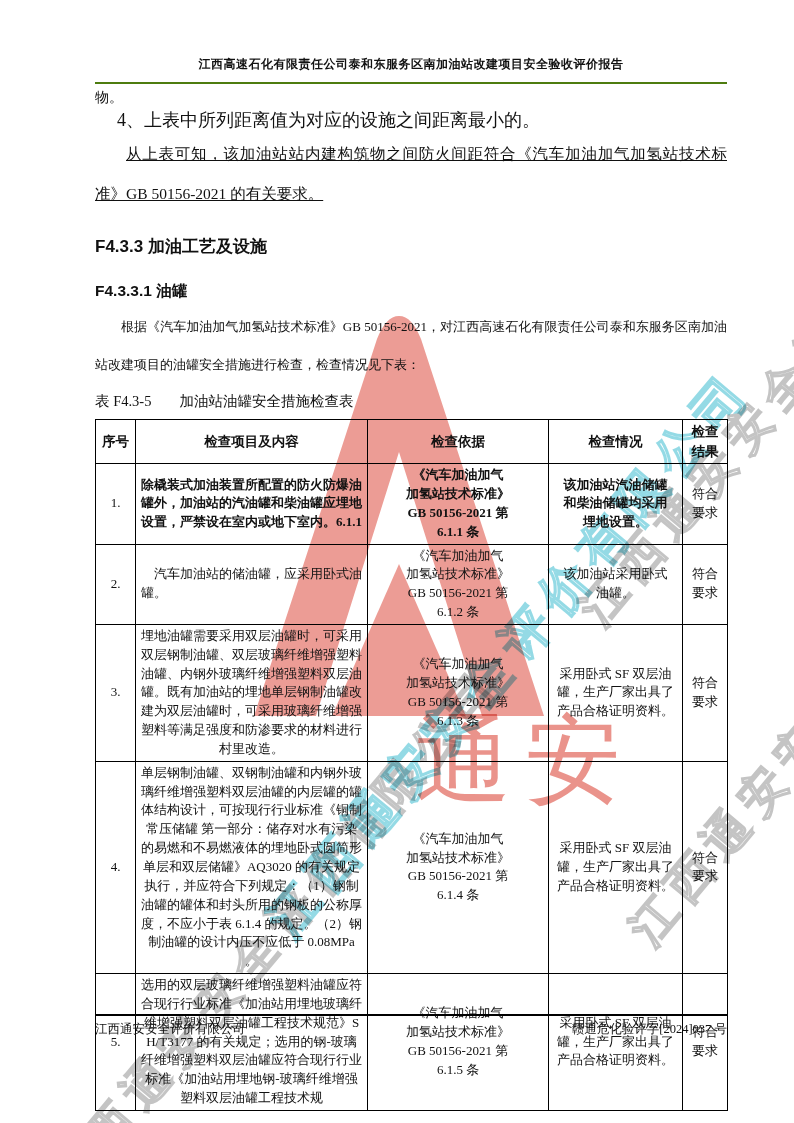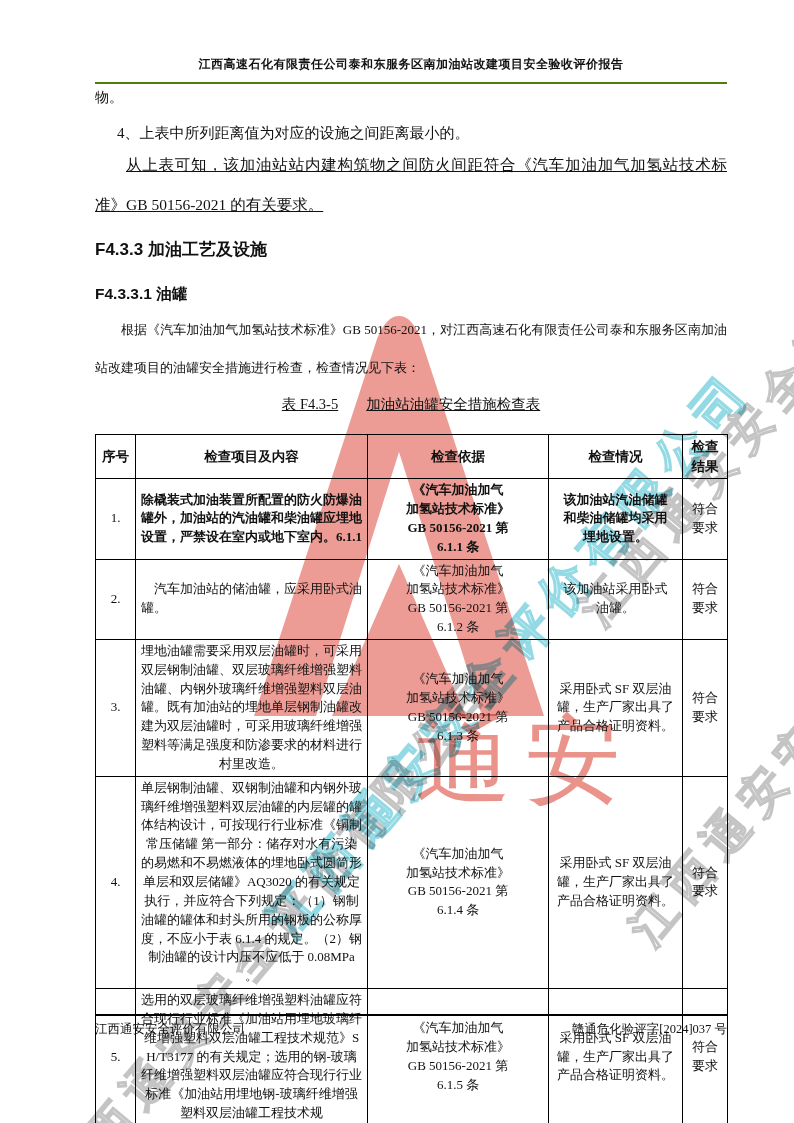--- a/index.html
+++ b/index.html
@@ -14,26 +14,26 @@
   .content{
     position:absolute;
     left:95px;top:56px;
     width:632px;
   }
   
   .doc-header{ text-align:center; font-size:12px; font-weight:600; letter-spacing:.5px;
     padding-bottom:9px; border-bottom:2px solid #4d7c0f; }
   
   .carryover{ font-size:14px; margin-top:5px; }
-  .note-item{ font-size:15px; margin:17px 0 0 22px; }
+  .note-item{ font-size:18px; margin:1px 0 0 22px; }
   .para{ font-size:15.5px; line-height:40px; text-indent:2em; text-align:justify; margin:2px 0 0 0;text-decoration:underline;}
-  .h1{ font-family:"Liberation Sans","DejaVu Sans",sans-serif; font-weight:bold; font-size:17px; margin:13px 0 0 0;}
+  .h1{ font-family:"Liberation Sans","DejaVu Sans",sans-serif; font-weight:bold; font-size:17px; margin:21px 0 0 0;}
   .h2{ font-family:"Liberation Sans","DejaVu Sans",sans-serif; font-weight:bold; font-size:15.5px; margin:23px 0 6px 0;}
   .para2{ font-size:13px; line-height:37.5px; text-indent:2em; text-align:justify; margin:0;}
-  .tbl-caption{ text-align:center; font-size:14.5px; margin:9px 0 20px 0;text-decoration:underline; }
+  .tbl-caption{ font-size:14.5px; margin:9px 0 8px 0; }
   .tbl-caption .cap-gap{ display:inline-block; width:28px; }
   
   table.check{ border-collapse:collapse; table-layout:fixed; width:632px; font-size:13px;padding-left:36px; }
   table.check col.c-no{width:40px;} table.check col.c-item{width:232px;}
   table.check col.c-basis{width:181px;} table.check col.c-sit{width:134px;}
   table.check col.c-res{width:45px;}
   table.check th, table.check td{
     border:1.5px solid #000; padding:2px 5px; vertical-align:middle;
     word-break:break-all; line-height:1.45;
   }

